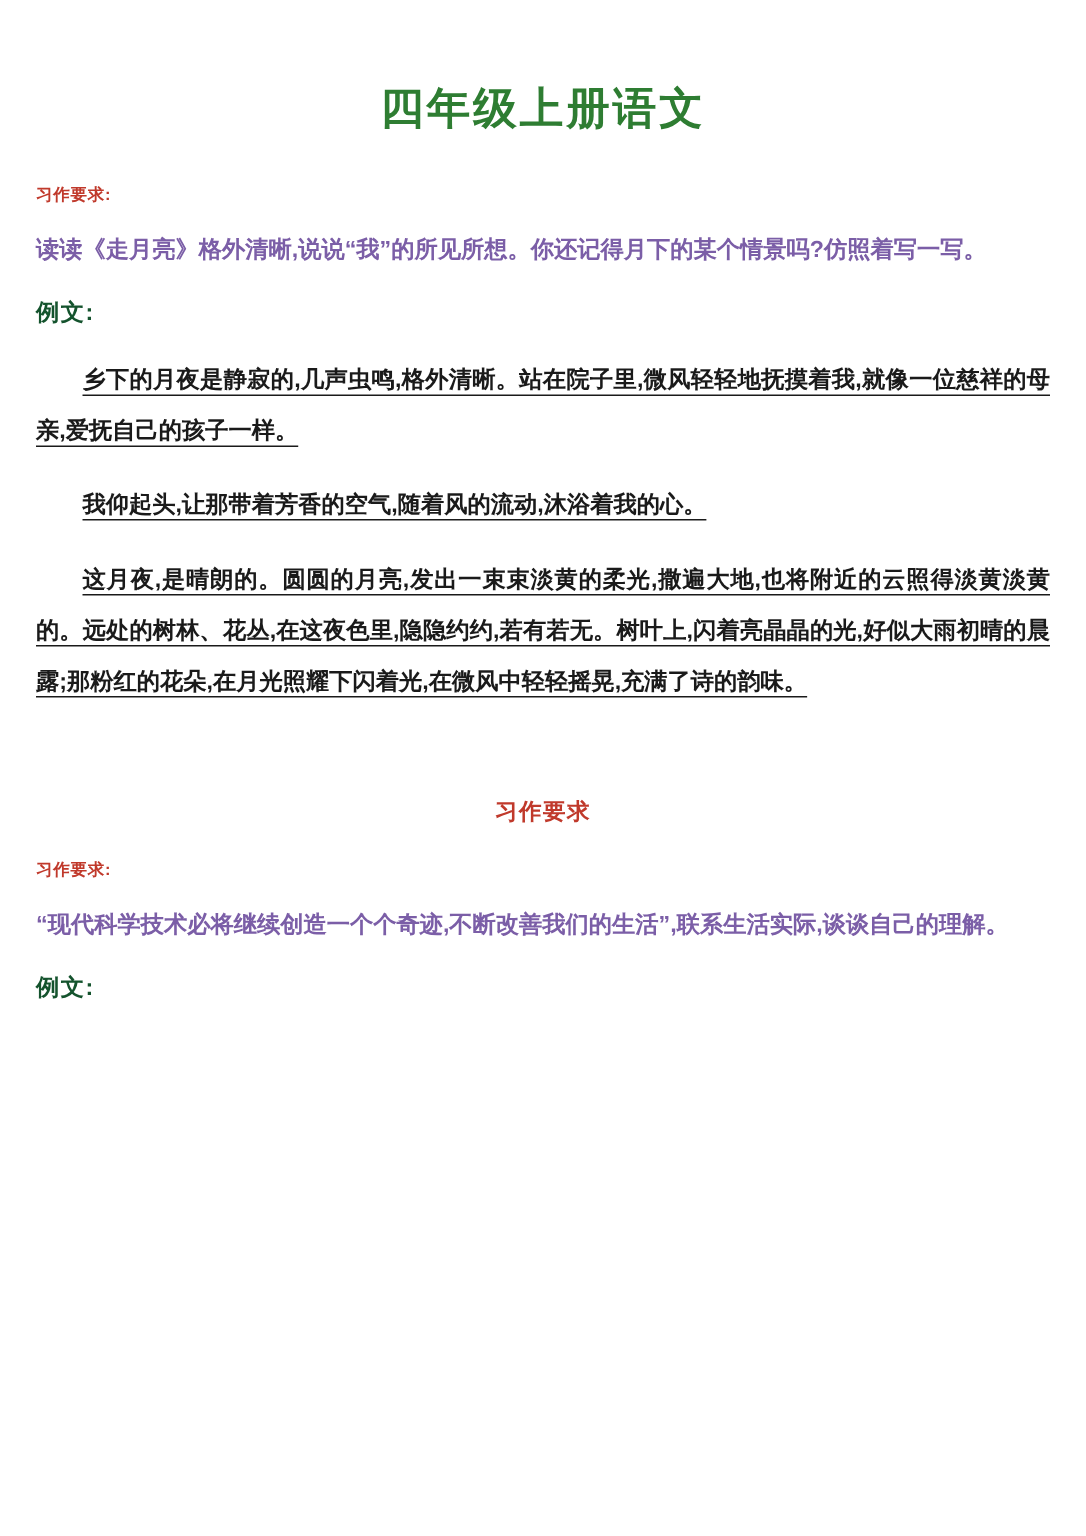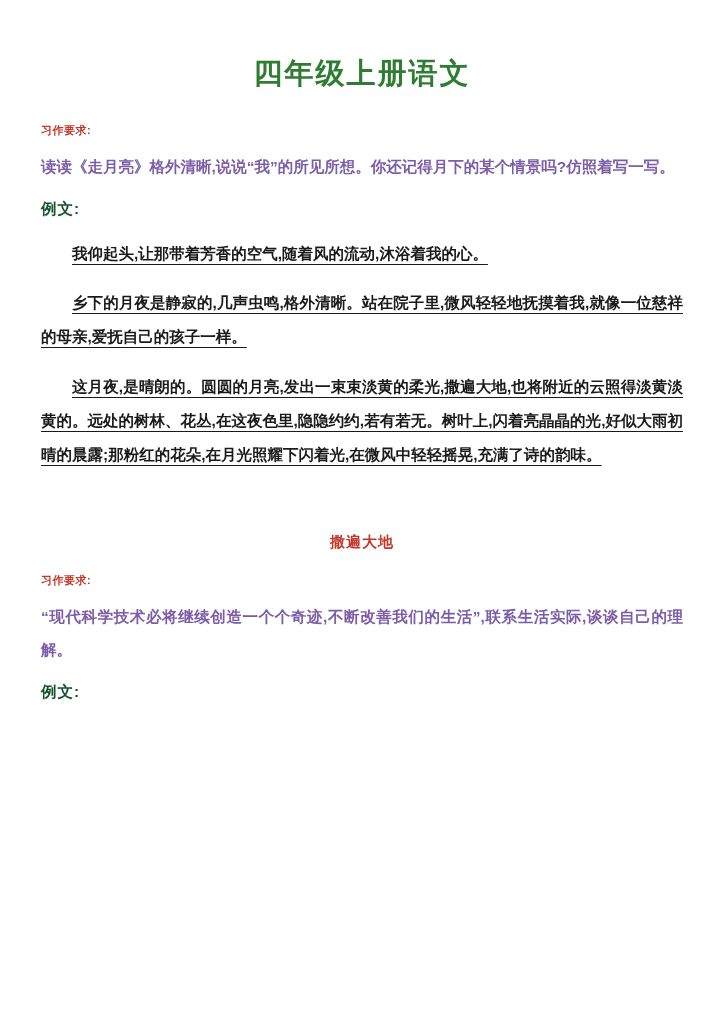--- a/index.html
+++ b/index.html
@@ -13,21 +13,21 @@
     color: #1a1a1a;
   }
   .page {
     position: relative;
     width: 724px;
     height: 1024px;
     margin: 0 auto;
     background: #ffffff;
     overflow: hidden;
     box-sizing: border-box;
-    padding: 0 41px;
+    padding: 0 24px;
   }
 
   
   .doc-title {
     text-align: center;
     color: #2e7d32;
     font-size: 29px;
     font-weight: 700;
     letter-spacing: 2px;
     line-height: 46px;
@@ -109,26 +109,26 @@
 
   <div class="doc-title">
     <span class="title-line-1">四年级上册语文</span>
   </div>
 
   <section class="unit">
     <div class="req-label">习作要求:</div>
     <div class="req-text">读读《走月亮》格外清晰,说说“我”的所见所想。你还记得月下的某个情景吗?仿照着写一写。</div>
     <div class="example-label">例文:</div>
     <div class="example-body">
+      <p class="example-para">乡下的月夜是静寂的,几声虫鸣,格外清晰。站在院子里,微风轻轻地抚摸着我,就像一位慈祥的母亲,爱抚自己的孩子一样。</p>
       <p class="example-para">我仰起头,让那带着芳香的空气,随着风的流动,沐浴着我的心。</p>
-      <p class="example-para">乡下的月夜是静寂的,几声虫鸣,格外清晰。站在院子里,微风轻轻地抚摸着我,就像一位慈祥的母亲,爱抚自己的孩子一样。</p>
       <p class="example-para">这月夜,是晴朗的。圆圆的月亮,发出一束束淡黄的柔光,撒遍大地,也将附近的云照得淡黄淡黄的。远处的树林、花丛,在这夜色里,隐隐约约,若有若无。树叶上,闪着亮晶晶的光,好似大雨初晴的晨露;那粉红的花朵,在月光照耀下闪着光,在微风中轻轻摇晃,充满了诗的韵味。</p>
     </div>
   </section>
 
   <section class="unit">
-    <div class="unit-heading">撒遍大地</div>
+    <div class="unit-heading">习作要求</div>
     <div class="req-label">习作要求:</div>
     <div class="req-text">“现代科学技术必将继续创造一个个奇迹,不断改善我们的生活”,联系生活实际,谈谈自己的理解。</div>
     <div class="example-label">例文:</div>
   </section>
 
 </div>
 
 </body></html>

